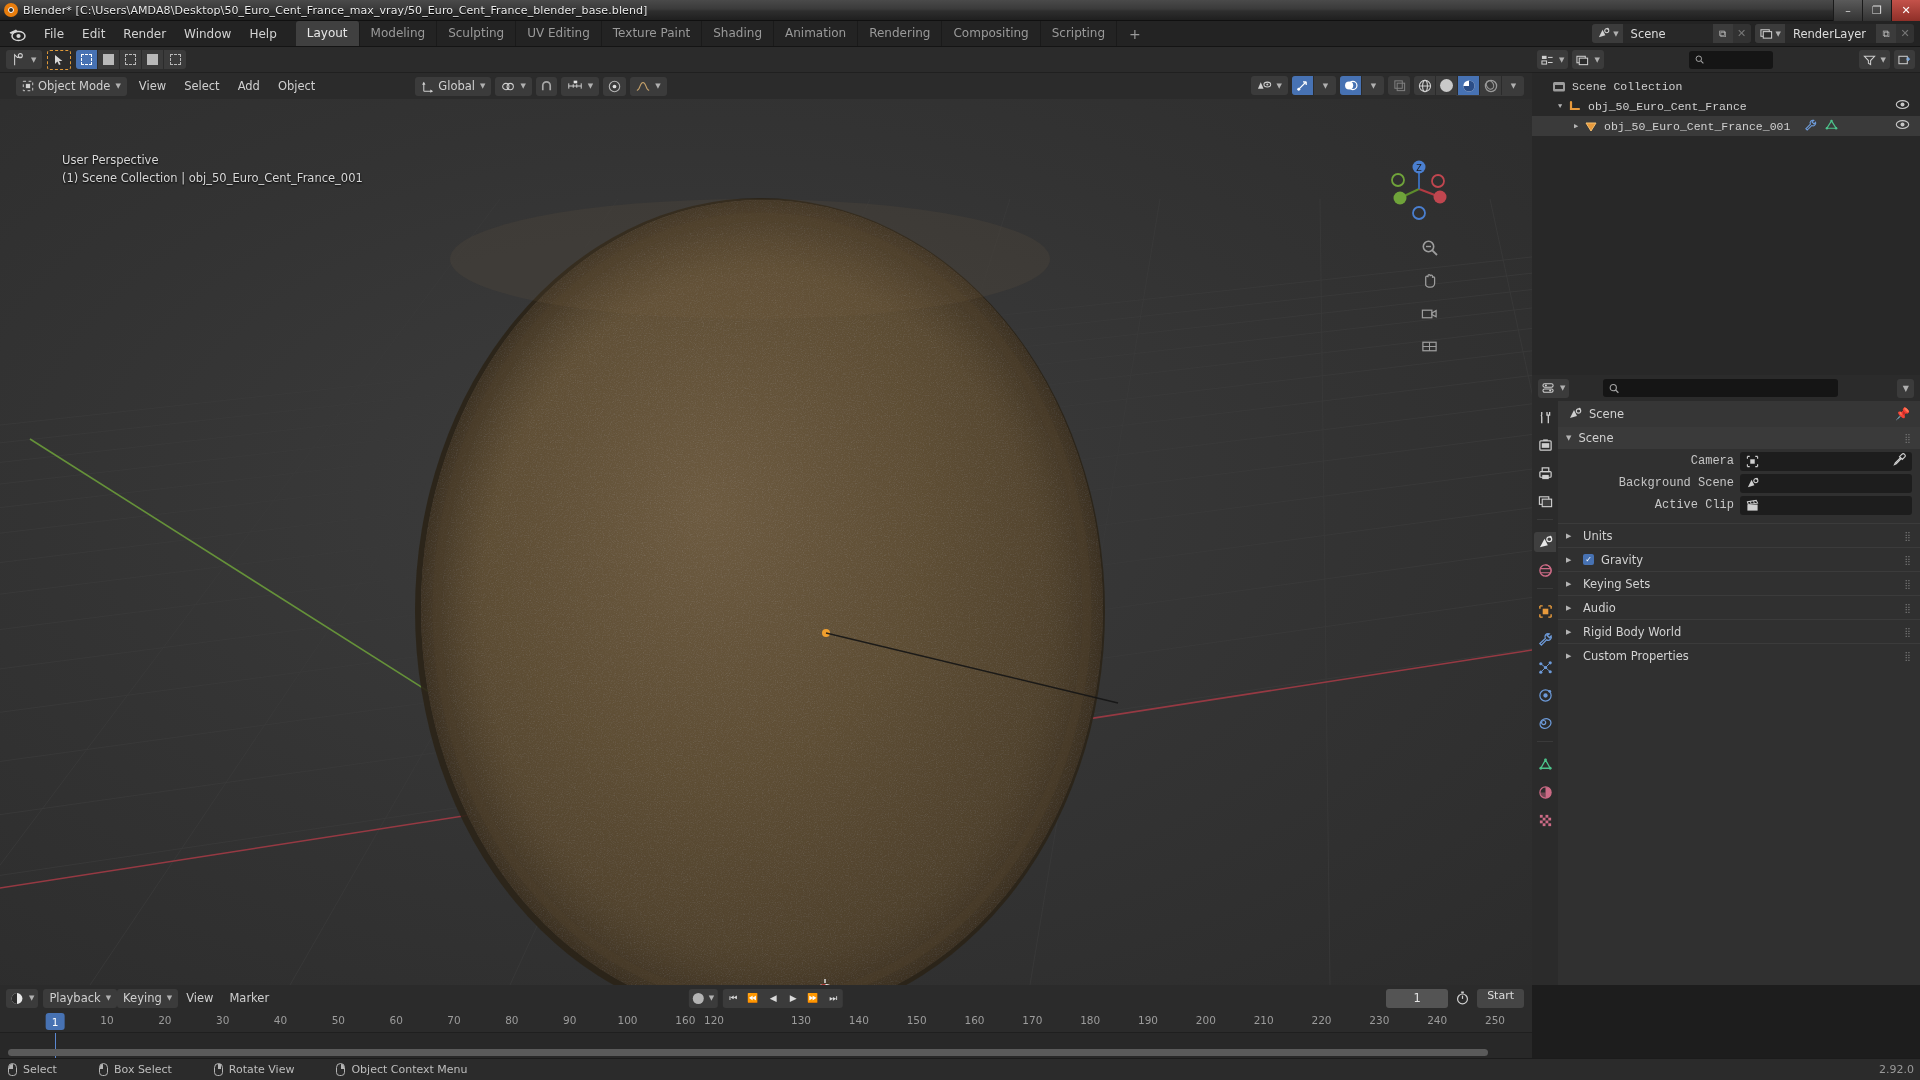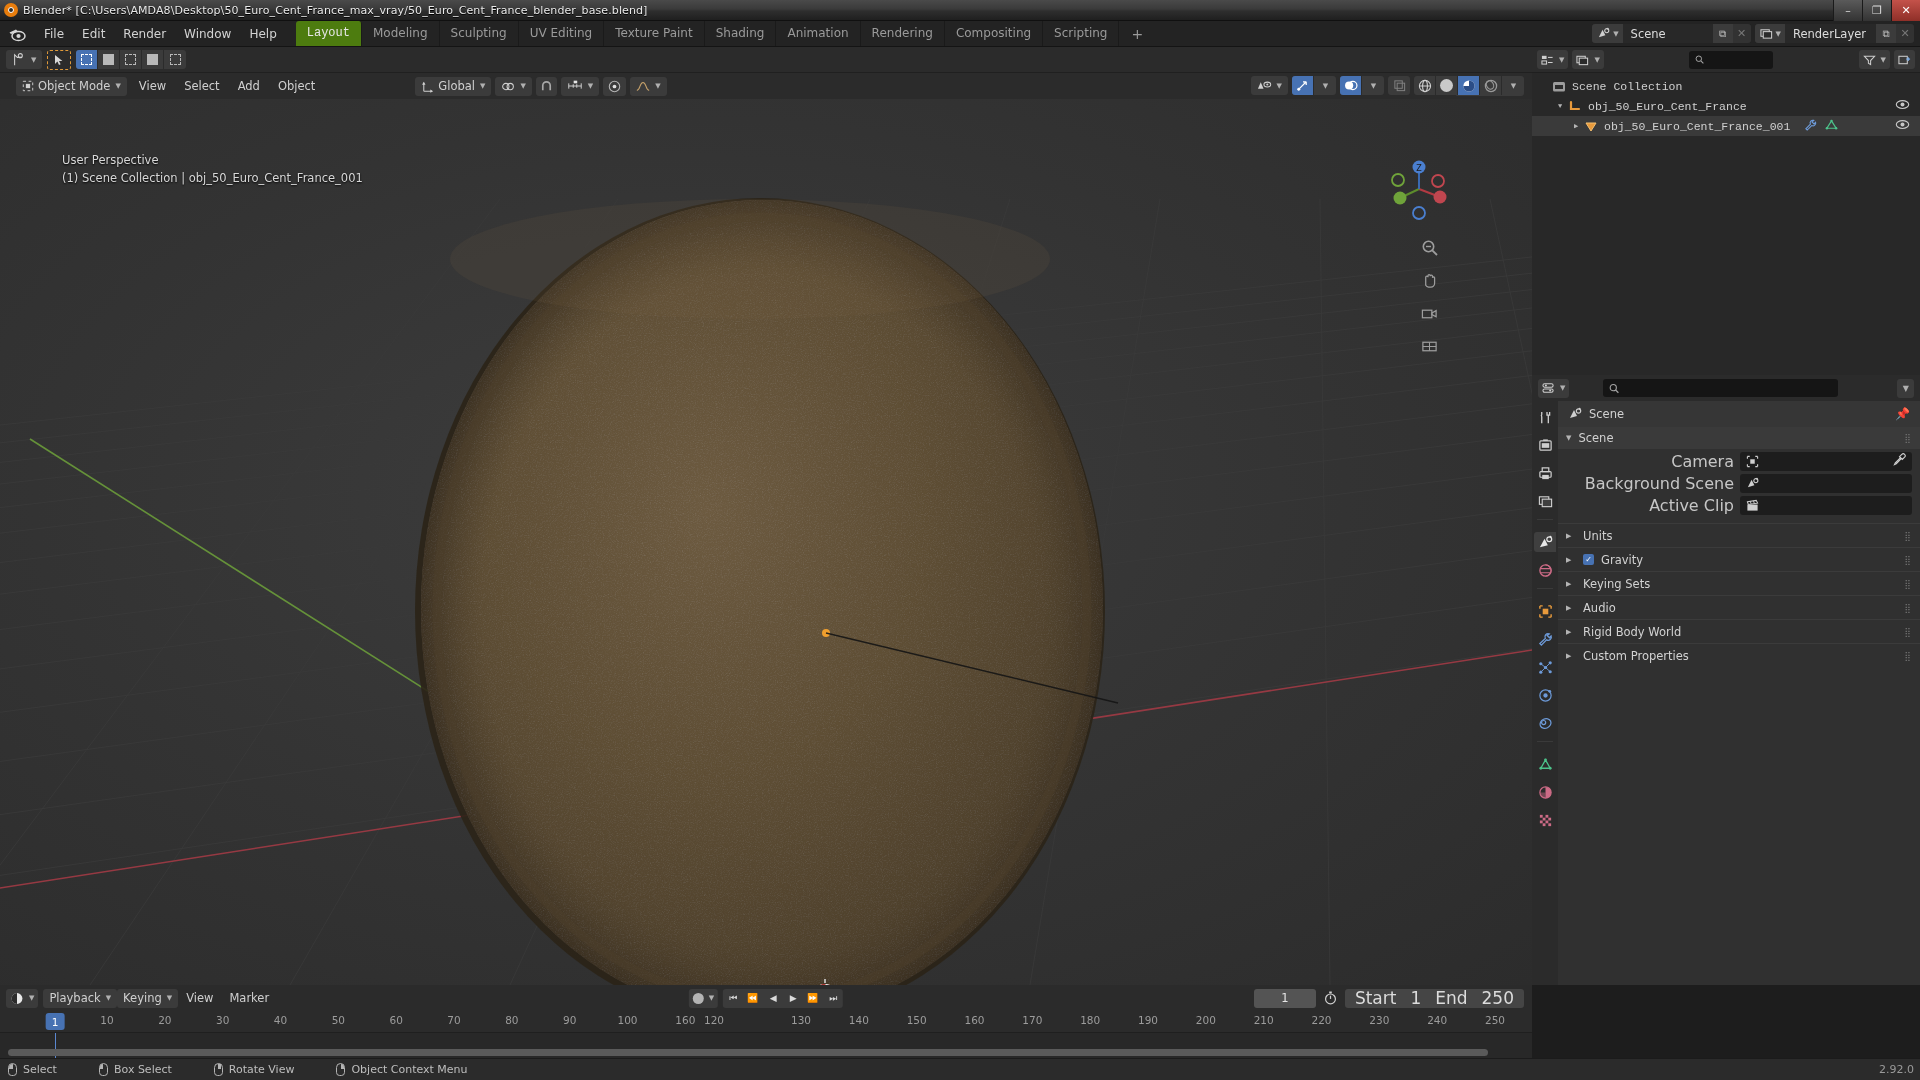--- a/index.html
+++ b/index.html
@@ -52,21 +52,21 @@
   .blender-logo svg { display:block; }
   .menu-item {
     font-size: 12px; color: #d3d3d3; padding: 3px 9px; border-radius: 3px;
     white-space: nowrap; cursor: default;
   }
   .ws-tabs { display: flex; align-items: center; margin-left: 10px; height: 26px; }
   .ws-tab {
     font-size: 12px; color: #9a9a9a; padding: 5px 11px 6px; white-space: nowrap;
     border-right: 1px solid #1a1a1a;
   }
-  .ws-tab.active { color: #e8e8e8; background: #4d7c0f; border-radius: 3px 3px 0 0; font-family: Liberation Mono, monospace; }
+  .ws-tab.active { color: #e8e8e8; background: #404040; border-radius: 3px 3px 0 0; }
   .ws-plus { font-size: 14px; color: #9a9a9a; padding: 2px 12px; }
   .topbar-right { margin-left:auto; display: flex; align-items: center; gap: 4px; padding-right: 6px; }
   .id-block {
     display: flex; align-items: center; height: 19px;
     background: #282828; border-radius: 3px; overflow: hidden;
   }
   .id-icon-btn {
     display: flex; align-items: center; gap: 2px; padding: 0 4px 0 5px; height: 19px;
     background: #3b3b3b; color: #c8c8c8; font-size: 10px;
   }
@@ -145,34 +145,34 @@
   .pr-body { display:flex; height:584px; }
   .pr-tabs { width:26px; background:#2b2b2b; padding-top:6px; display:flex; flex-direction:column; align-items:center; gap:8px;}
   .pr-tab { width:22px; height:20px; display:flex; align-items:center; justify-content:center; border-radius:3px 0 0 3px;}
   .pr-tab.active { background:#3f3f3f; }
   .pr-main { flex:1; background:#303030; }
   .pr-breadcrumb { display:flex; align-items:center; gap:7px; height:26px; padding:0 10px; font-size:11.5px; color:#d2d2d2; background:#363636;}
   .pin { margin-left:auto; color:#8a8a8a; font-size:12px;}
   .pr-panel-title { display:flex; align-items:center; gap:7px; height:22px; padding:0 8px; font-size:11.5px; color:#d2d2d2; background:#3a3a3a;}
   .pr-panel-title .grip { margin-left:auto; color:#6f6f6f; font-size:9px; letter-spacing:1px;}
   .pr-row { display:flex; align-items:center; height:20px; margin:2px 8px 0 0; gap:6px;}
-  .pr-label { width:176px; text-align:right; font-size:16px; color:#c6c6c6;}
+  .pr-label { width:176px; text-align:right; font-size:12px; color:#c6c6c6;font-family:Liberation Mono, monospace;}
   .pr-field { flex:1; height:19px; background:#1d1d1d; border-radius:3px; display:flex; align-items:center; padding:0 6px; gap:5px;}
   .pr-eyedrop { margin-left:auto; color:#cfcfcf; font-size:11px;}
   .pr-sec { display:flex; align-items:center; gap:7px; height:24px; padding-left:8px; font-size:11.5px; color:#d2d2d2; border-top:1px solid #3b3b3b;}
   .pr-sec .grip { margin-left:auto; margin-right:8px; color:#6f6f6f; font-size:9px; letter-spacing:1px;}
   .chk { width:11px; height:11px; background:#4772b3; border-radius:2px; display:flex; align-items:center; justify-content:center; color:#fff; font-size:8px;}
 
   
   #timeline { left:0; top:985px; width:1532px; height:73px; background:#282828;}
   .tl-header { height:26px; background:#2b2b2b; display:flex; align-items:center; gap:5px; padding-left:6px; position:relative;}
   .tl-center { position:absolute; left:50%; transform:translateX(-50%); display:flex; align-items:center; gap:5px;}
   .tl-right { position:absolute; right:8px; display:flex; align-items:center; gap:4px;}
   .tl-num { height:19px; min-width:62px; background:#545454; border-radius:3px; display:flex; align-items:center; justify-content:center; font-size:11.5px; color:#e6e6e6;}
-  .tl-se { height:19px; background:#454545; border-radius:3px; display:flex; align-items:center; gap:14px; padding:0 10px; font-size:17px; color:#dcdcdc;}
+  .tl-se { height:19px; background:#454545; border-radius:3px; display:flex; align-items:center; gap:14px; padding:0 10px; font-size:11px; color:#dcdcdc;flex-direction:column;}
   .play-group { display:flex; background:#3b3b3b; border-radius:3px; overflow:hidden; height:19px;}
   .play-group > div { width:20px; height:19px; display:flex; align-items:center; justify-content:center; color:#dadada; font-size:9px;}
   .tl-ruler { height:22px; background:#2b2b2b; position:relative; border-bottom:1px solid #1f1f1f;}
   .tick { position:absolute; top:3px; font-size:10.5px; color:#9c9c9c; transform:translateX(-50%);}
   .playhead-badge { position:absolute; top:2px; height:17px; background:#4772b3; color:#fff; font-size:10.5px;
      border-radius:3px; display:flex; align-items:center; justify-content:center; padding:0 6px; transform:translateX(-50%);}
   .tl-body { height:25px; background:#282828; position:relative;}
   .playhead-line { position:absolute; top:0; width:1px; height:100%; background:#5a87d0;}
   .tl-scroll { position:absolute; left:8px; bottom:2px; height:7px; border-radius:4px; background:#5a5a5a; width:1480px;}
 

